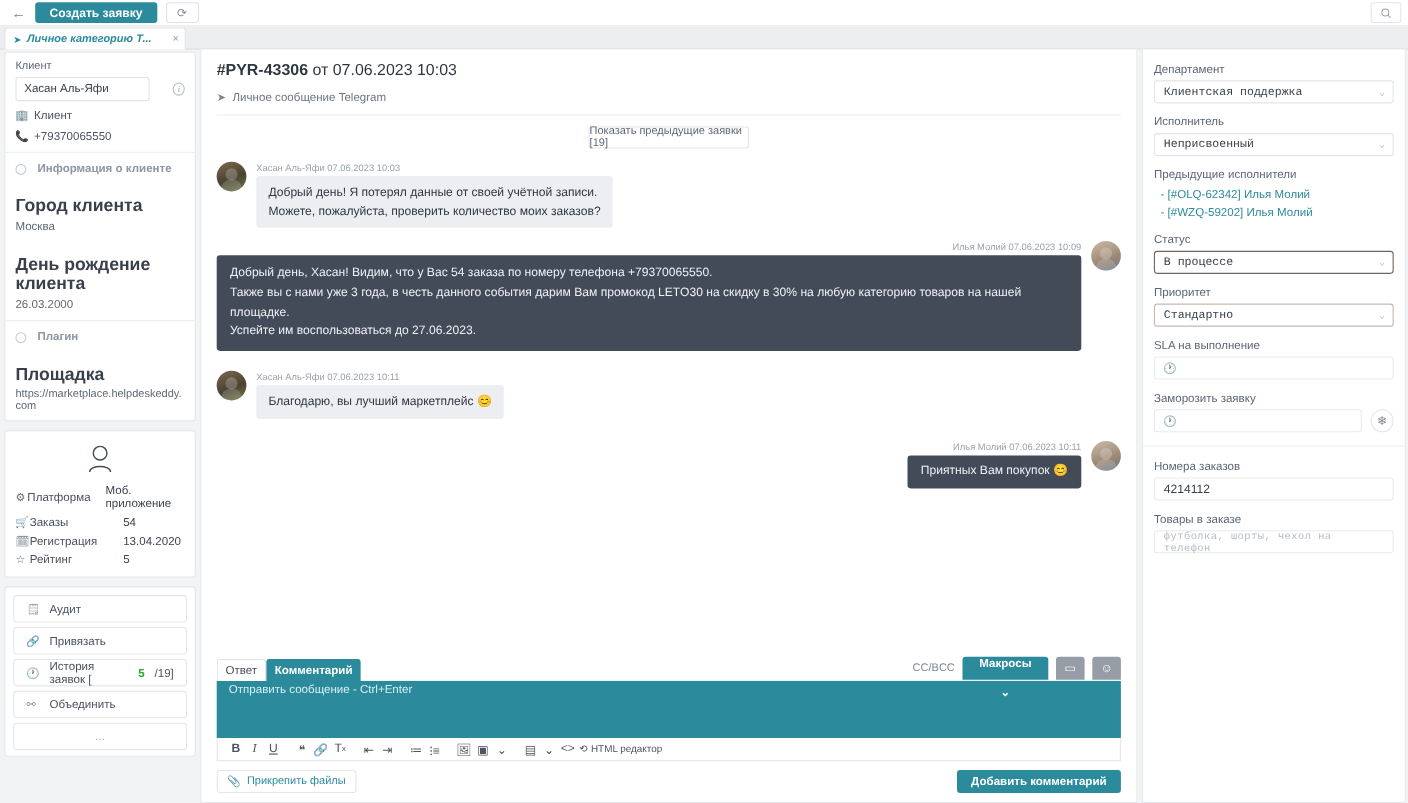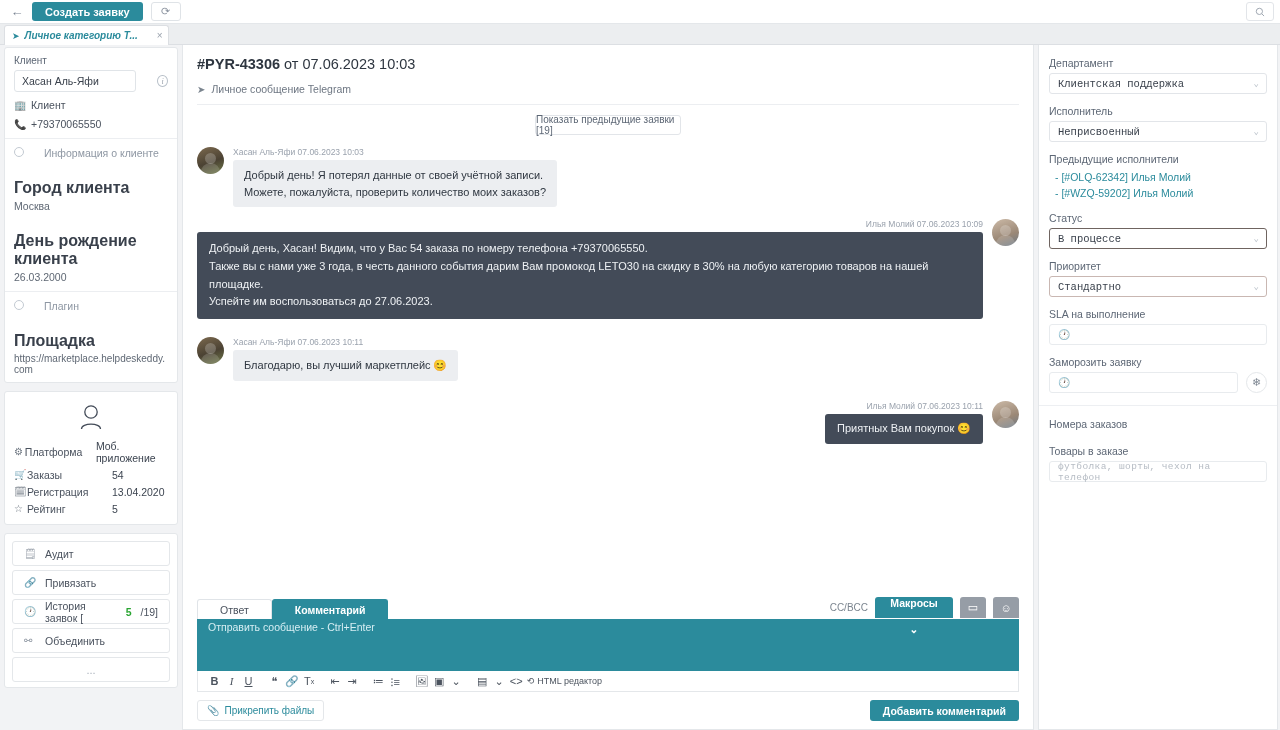--- a/index.html
+++ b/index.html
@@ -77,22 +77,22 @@
   .info-i {
     width: 12px; height: 12px; border-radius: 50%; border: 1px solid #b8c0c9;
     color: #9aa2ad; font-size: 8px; display: flex; align-items: center;
     justify-content: center; margin-top: 5px; margin-left: 4px; cursor: pointer;
     font-style: italic; font-family: "Liberation Serif", serif;
   }
   .kv { display: flex; align-items: center; gap: 6px; margin-top: 7px; font-size: 10.5px; color: #4a525e; }
   .kv .ic { width: 11px; color: #56606d; font-size: 10px; text-align: center; }
   .sep { border-top: 1px solid #eceef1; margin: 8px -9px 0; }
   .sect-head {
-    display: flex; align-items: flex-start; gap: 20px;
-    font-size: 10.5px; color: #8e97a3; margin: 8px 0 0; cursor: pointer;
+    display: flex; align-items: flex-end; gap: 10px;
+    font-size: 10.5px; color: #8e97a3; margin: 8px 0 0; cursor: pointer; font-weight: bold;
   }
   .sect-head .dot {
     width: 10px; height: 10px; border-radius: 50%; border: 1px solid #c3cad2;
   }
   .b-label { font-size: 16px; font-weight: bold; color: #39404b; margin-top: 20px; }
   .b-value { font-size: 10.5px; color: #5f6874; margin-top: 3px; }
   .b-link { font-size: 10px; color: #5f6874; margin-top: 3px; word-break: break-all; }
 
   .person-ic { display: flex; justify-content: center; padding: 5px 0 7px; }
   .stat-row { display: flex; align-items: center; font-size: 10.5px; color: #4a525e; padding: 2.5px 0; }
@@ -166,21 +166,21 @@
     background: #434b58; border-radius: 3px; padding: 8px 12px;
     font-size: 11px; color: #eef1f4; line-height: 1.62; display: inline-block;
     margin-top: 3px; text-align: left;
   }
   .bub-out.short { padding: 6px 12px; }
 
   
   .composer { position: absolute; left: 0; bottom: 0; width: 850px; padding: 0 14px 8px; }
   .ctabs { display: flex; align-items: flex-end; height: 22px; position: relative; }
   .ctab {
-    height: 20px; padding: 0 22px; display: flex; align-items: center;
+    height: 20px; padding: 0 7px; display: flex; align-items: center;
     font-size: 10.5px; border: 1px solid #e0e4e8; border-bottom: none;
     border-radius: 3px 3px 0 0; background: #fff; color: #4a525e; cursor: pointer;
   }
   .ctab.active { background: #2b8b9c; color: #fff; border-color: #2b8b9c; font-weight: bold; }
   .ctab-right { margin-left: auto; display: flex; align-items: center; gap: 7px; padding-bottom: 1px; }
   .ccbcc { font-size: 10px; color: #7b8székek; }
   .ccbcc { font-size: 10px; color: #7b858f; cursor: pointer; }
   .macros {
     background: #2b8b9c; color: #fff; height: 21px; border-radius: 3px 3px 0 0;
     padding: 0 10px; display: flex; align-items: center; gap: 14px;
@@ -539,20 +539,23 @@
       <div class="r-input">
         <span class="clock">🕐</span>
         <span></span>
       </div>
       <div class="snow">❄</div>
     </div>
 
     <div class="r-div"></div>
 
     <div class="r-label">Номера заказов</div>
+    <div class="r-input">
+      <span class="r-val">4214112</span>
+    </div>
 
     <div class="r-gap"></div>
     <div class="r-label">Товары в заказе</div>
     <div class="r-input">
       <span class="mono-ph">футболка, шорты, чехол на телефон</span>
     </div>
   </div>
 
 </div>
 

